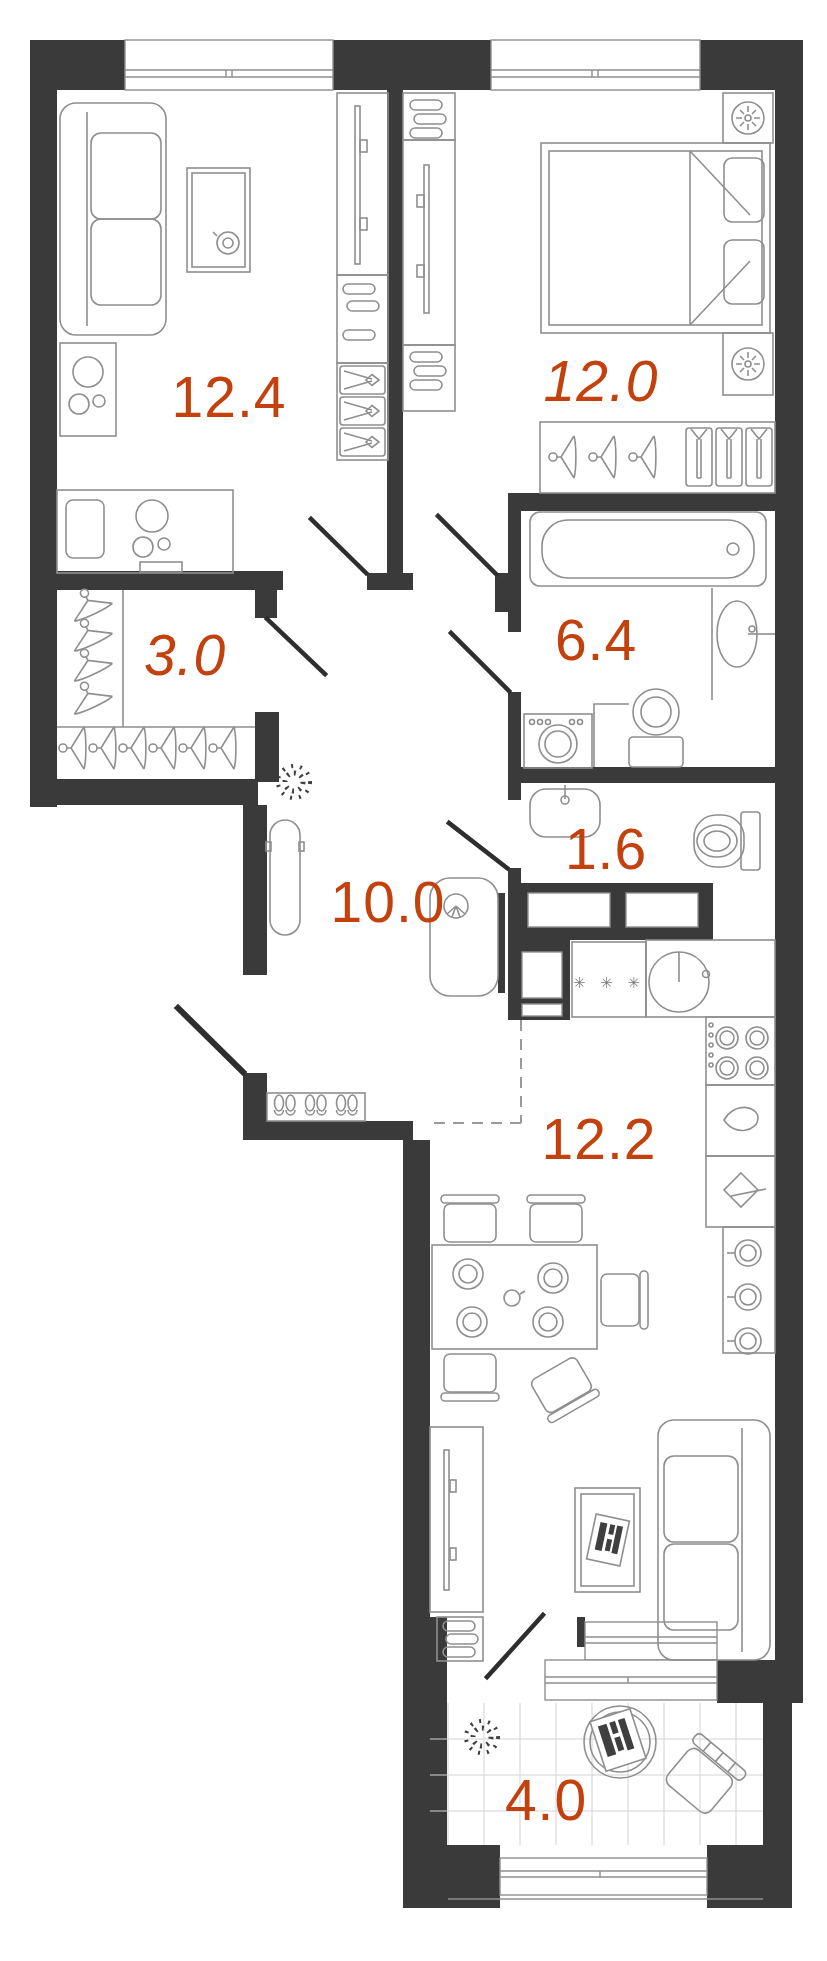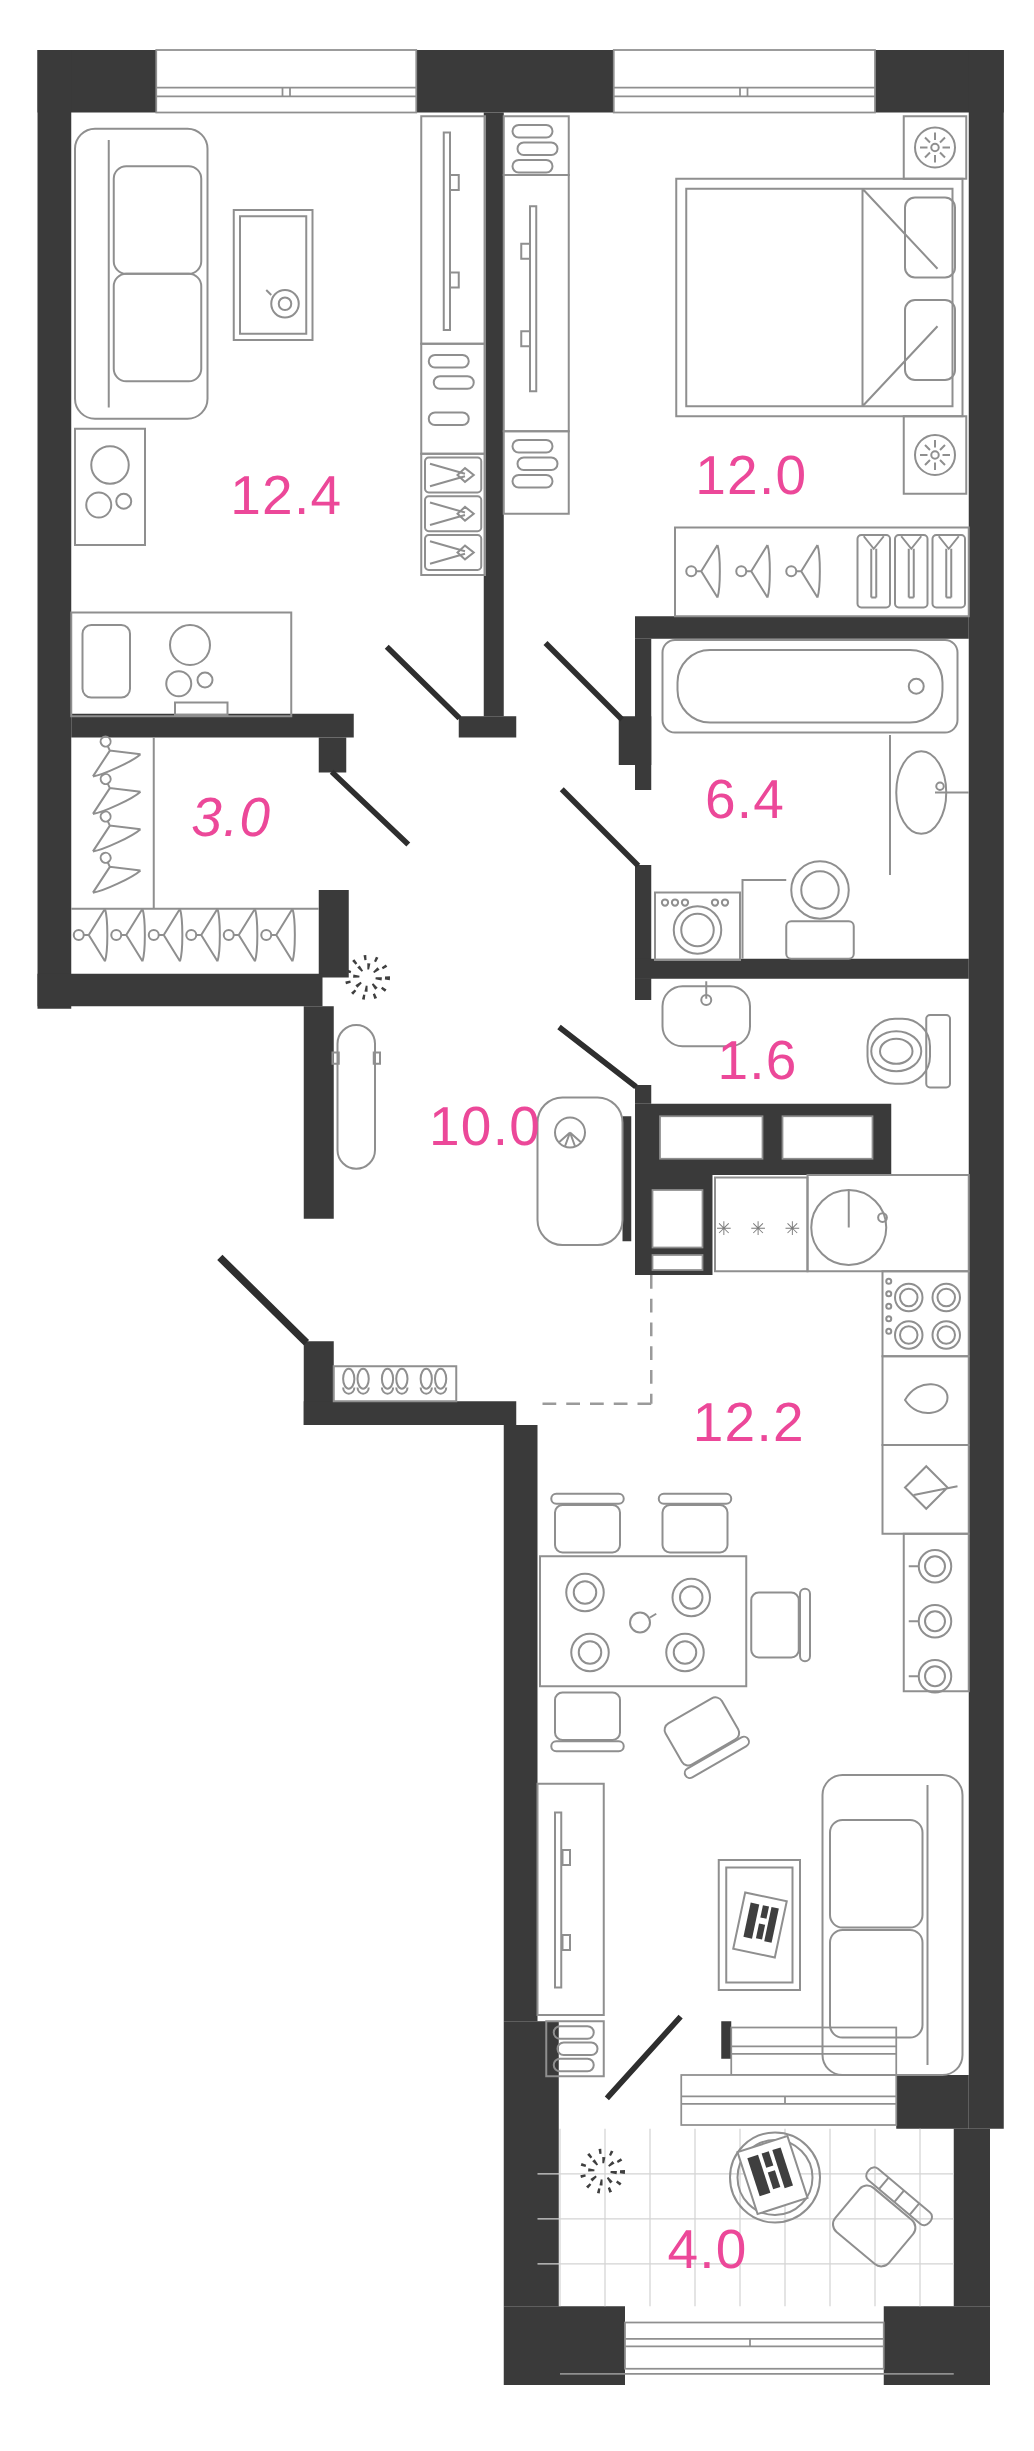--- a/index.html
+++ b/index.html
@@ -1,20 +1,20 @@
 <!DOCTYPE html>
 <html><head>
 <meta charset="utf-8">
 <style>
   html,body{margin:0;padding:0;background:#ffffff;}
   #plan{position:relative;width:827px;height:1961px;background:#ffffff;
         font-family:"Liberation Sans", sans-serif;overflow:hidden;}
   #plan svg{position:absolute;left:0;top:0;}
   .room-label{position:absolute;transform:translate(-50%,-50%);
-        font-size:44px;font-weight:400;letter-spacing:1px;color:#ec4899;
+        font-size:57px;font-weight:400;letter-spacing:1px;color:#c2410c;
         font-family:"Liberation Sans", sans-serif;white-space:nowrap;}
 </style>
 </head>
 <body>
 
 <div id="plan">
 <svg width="827" height="1961" viewBox="0 0 827 1961">
 
   <defs>
     <g id="hanger" fill="none">
@@ -400,20 +400,20 @@
     <path d="M496,574 L438,516"></path>
     <path d="M509,691 L451,633"></path>
     <path d="M507,868 L449,823"></path>
     <path d="M267,619 L325,674"></path>
     <path d="M487,1677 L543,1615"></path>
     <path d="M243,1072 L178,1008" stroke-width="6"></path>
   </g>
 </svg>
 
   <div class="room-label" style="left:229px;top:397px;">12.4</div>
-  <div class="room-label" style="left:601px;top:381px;">12.0</div>
+  <div class="room-label" style="left:601px;top:381px;font-style:italic;">12.0</div>
   <div class="room-label" style="left:185px;top:655px;font-style:italic;">3.0</div>
   <div class="room-label" style="left:596px;top:640px;">6.4</div>
   <div class="room-label" style="left:606px;top:849px;">1.6</div>
   <div class="room-label" style="left:388px;top:878px;margin-top:24px;">10.0</div>
   <div class="room-label" style="left:599px;top:1139px;">12.2</div>
-  <div class="room-label" style="left:546px;top:1800px;margin-left:20px;">4.0</div>
+  <div class="room-label" style="left:546px;top:1800px;">4.0</div>
 </div>
 
 </body></html>

